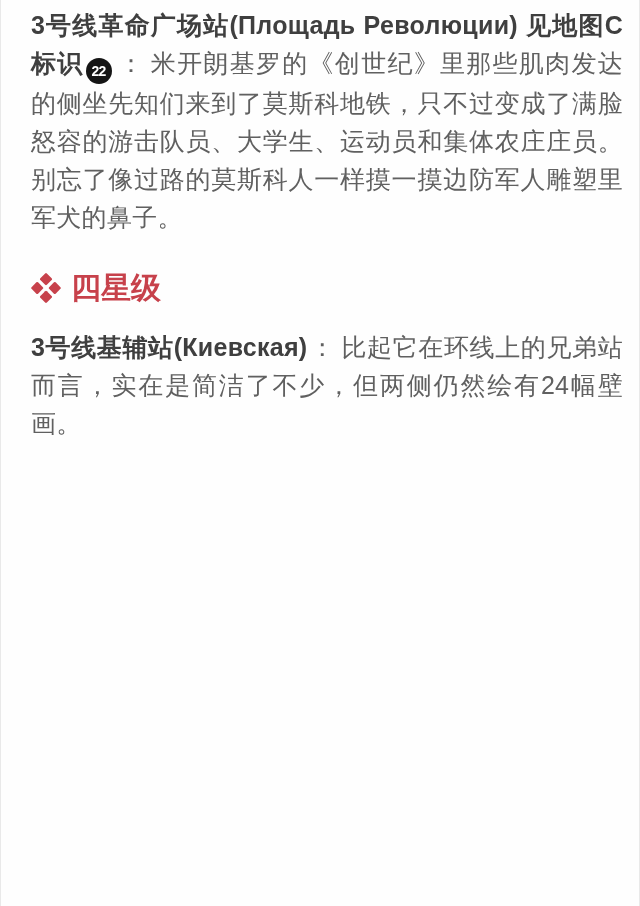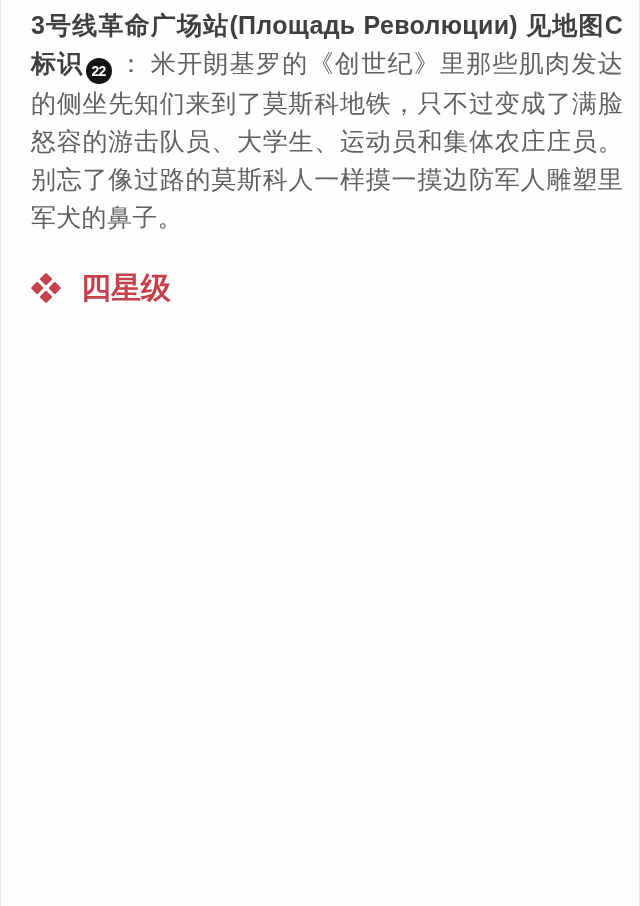--- a/index.html
+++ b/index.html
@@ -49,21 +49,21 @@
     vertical-align: -4px;
     margin: 0 4px 0 2px;
   }
   .sep {
     color: #606060;
     margin: 0 6px 0 2px;
   }
   .section-heading {
     display: flex;
     align-items: center;
-    gap: 20px;
+    gap: 10px;
     margin: 34px 0 22px 0;
     font-size: 30px;
     line-height: 36px;
     font-weight: 700;
     color: #c7414b;
   }
   .diamond-icon {
     width: 30px;
     height: 30px;
     flex: 0 0 auto;
@@ -84,16 +84,17 @@
         <rect x="-4.6" y="-4.6" width="9.2" height="9.2" rx="1.2" transform="translate(15,6.2) rotate(45)"></rect>
         <rect x="-4.6" y="-4.6" width="9.2" height="9.2" rx="1.2" transform="translate(6.2,15) rotate(45)"></rect>
         <rect x="-4.6" y="-4.6" width="9.2" height="9.2" rx="1.2" transform="translate(23.8,15) rotate(45)"></rect>
         <rect x="-4.6" y="-4.6" width="9.2" height="9.2" rx="1.2" transform="translate(15,23.8) rotate(45)"></rect>
       </g>
     </svg>
     <span>四星级</span>
   </h2>
 
   <section class="paragraph-group">
+      <p class="para"><strong class="station">3号线基辅站(Киевская)</strong><span class="sep">：</span><span class="body-text">比起它在环线上的兄弟站而言，实在是简洁了不少，但两侧仍然绘有24幅壁画。</span></p>
       <p class="para"></p>
     </section>
 
 </div>
 
 </body></html>

